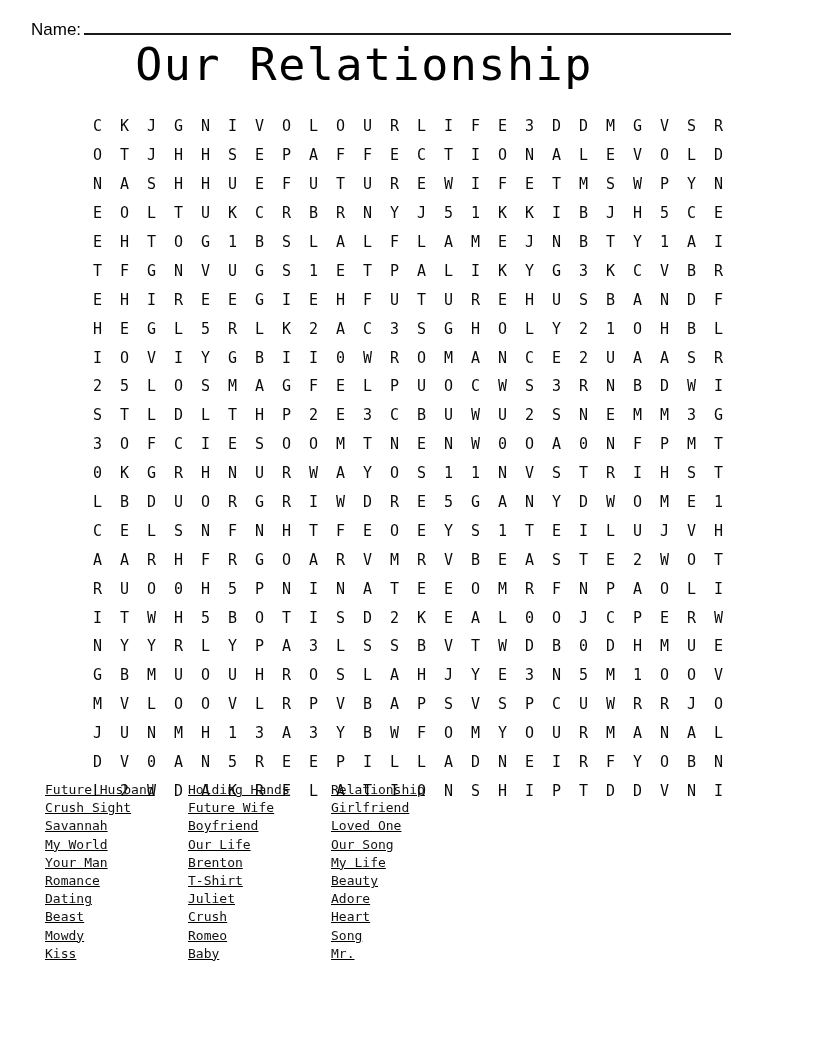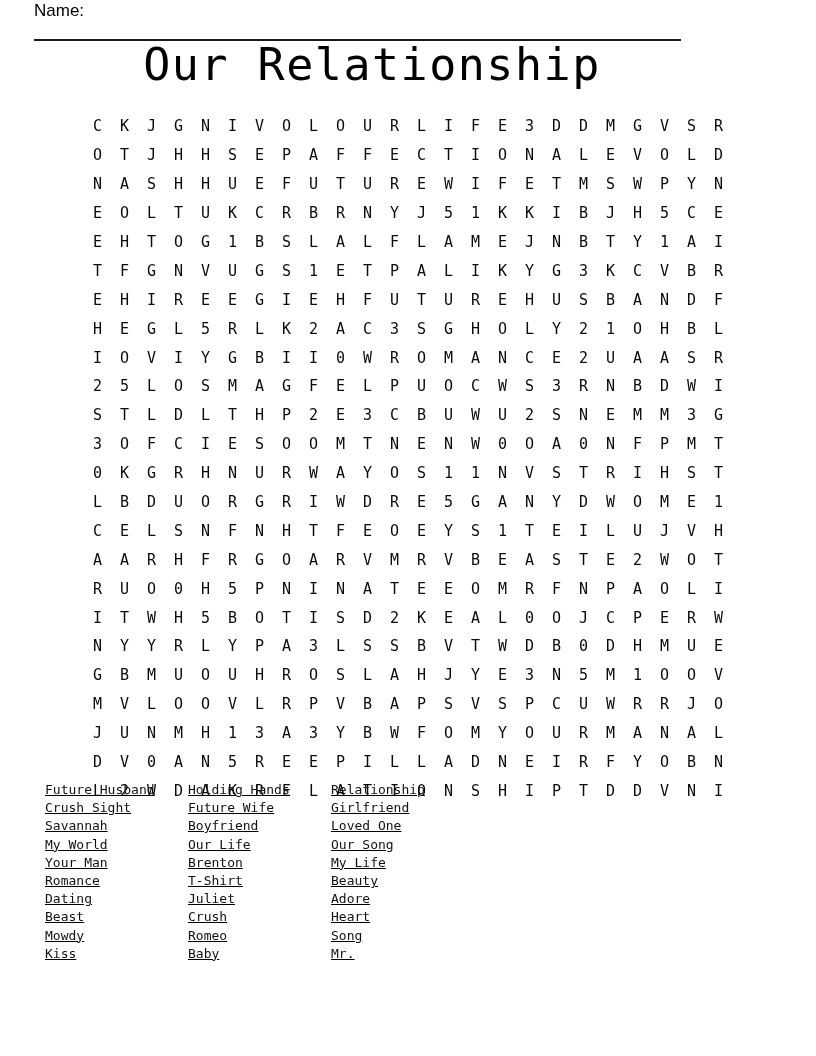--- a/index.html
+++ b/index.html
@@ -14,26 +14,25 @@
     position: relative;
     font-family: "Liberation Sans", sans-serif;
     color: #000000;
     overflow: hidden;
   }
 
   
   .name-row {
     position: absolute;
     left: 31px;
-    top: 0px;
+    top: 16px;
     width: 754px;
     height: 26px;
     display: flex;
     align-items: baseline;
-    flex-direction: column;
   }
   .name-label {
     font-family: "Liberation Sans", sans-serif;
     font-size: 17px;
     line-height: 22px;
     color: #000;
     white-space: nowrap;
   }
   .name-rule {
     flex: 0 0 auto;
@@ -50,21 +49,20 @@
     top: 36px;
     width: 728px;
     text-align: center;
     font-family: "DejaVu Sans Mono", "Liberation Mono", monospace;
     font-size: 45px;
     line-height: 58px;
     font-weight: 400;
     letter-spacing: 1.5px;
     color: #000000;
     white-space: nowrap;
-    padding-left: 8px;
   }
 
   
   .grid {
     position: absolute;
     left: 84px;
     top: 112px;
     width: 648px;
   }
   .grid-row {

